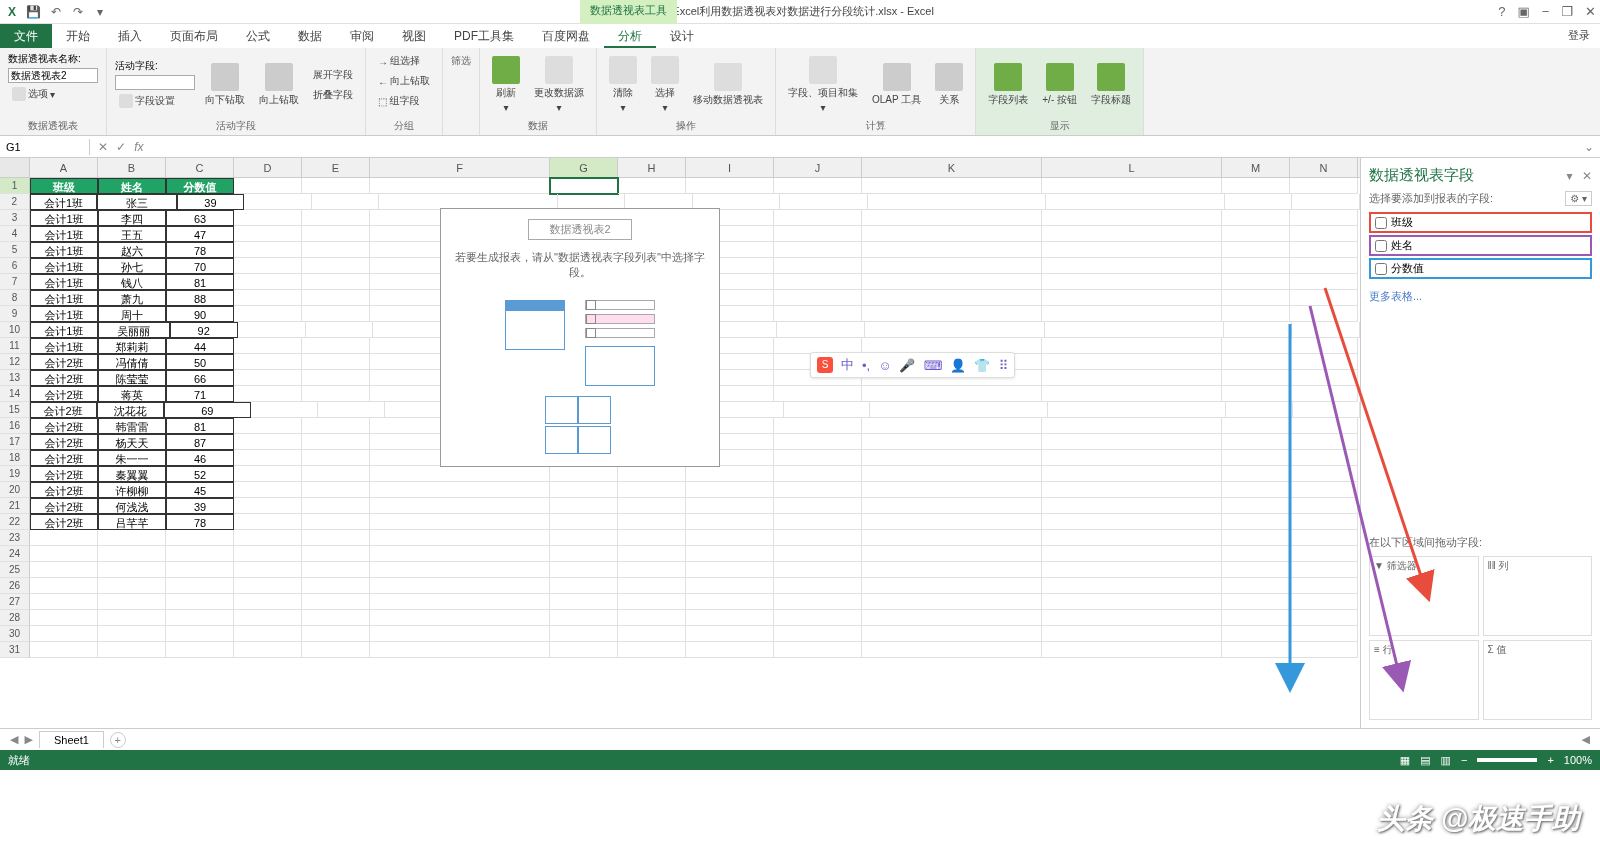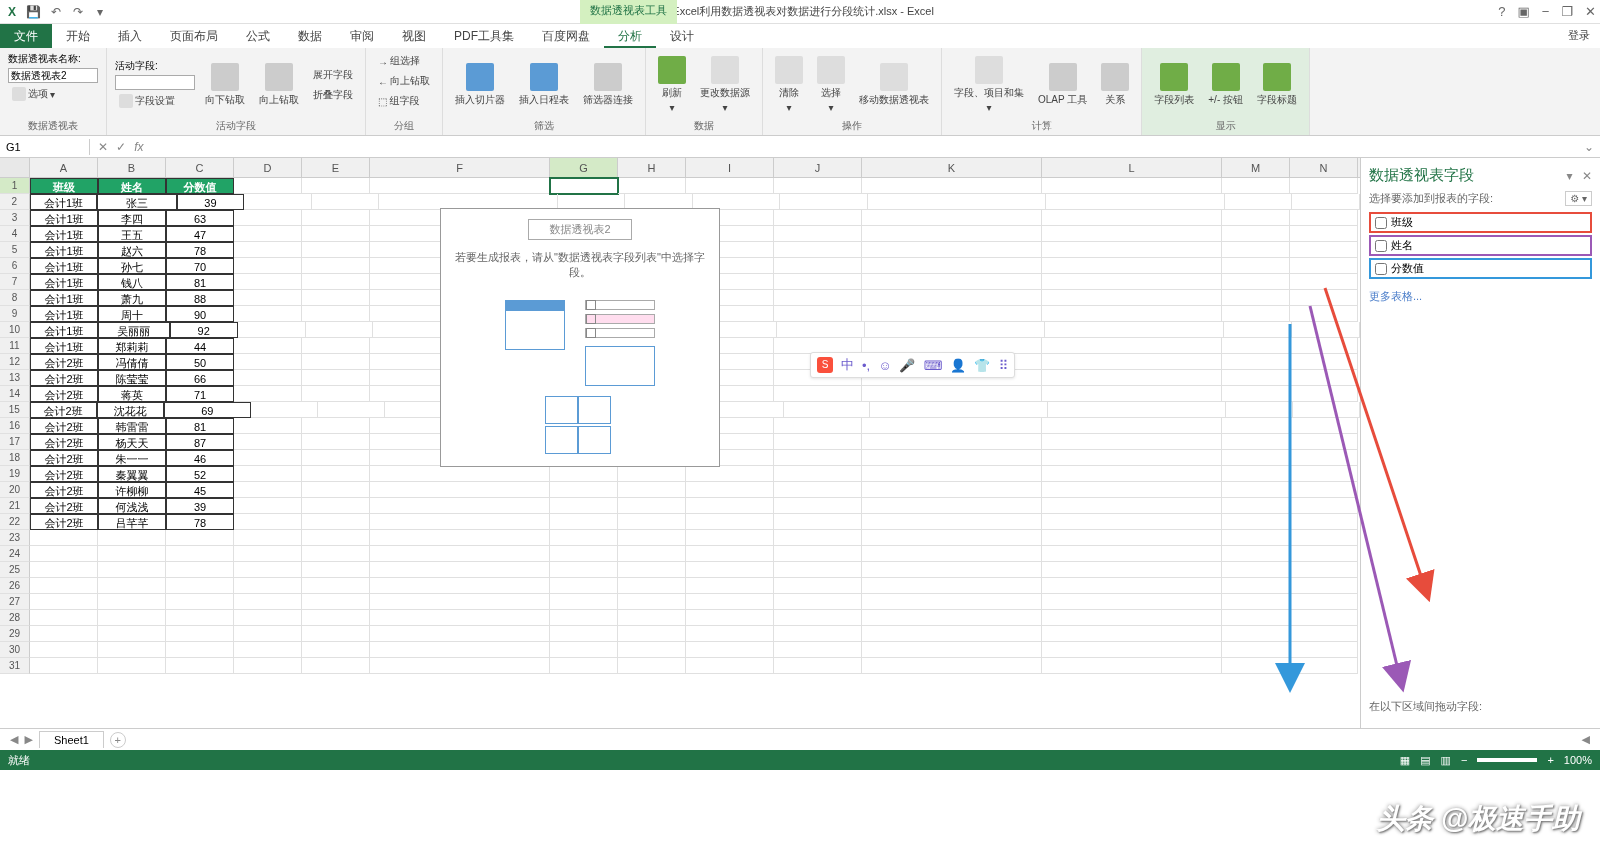--- a/index.html
+++ b/index.html
@@ -185,34 +185,20 @@
   <div class="ribbon-group">
     <div class="group-content" style="flex-direction:column;align-items:flex-start;gap:2px">
       <div class="ribbon-btn small">→ <span>组选择</span></div>
       <div class="ribbon-btn small">← <span>向上钻取</span></div>
       <div class="ribbon-btn small">⬚ <span>组字段</span></div>
     </div>
     <div class="group-label">分组</div>
   </div>
 
   <div class="ribbon-group">
-    <div class="group-content">
-      <div class="ribbon-btn">
-          <span class="icon" style="background:#5b9bd5"></span>
-          <span>插入切片器</span>
-        </div>
-      <div class="ribbon-btn">
-          <span class="icon" style="background:#5b9bd5"></span>
-          <span>插入日程表</span>
-        </div>
-      <div class="ribbon-btn">
-          <span class="icon" style="background:#ccc"></span>
-          <span>筛选器连接</span>
-        </div>
-    </div>
     <div class="group-label">筛选</div>
   </div>
 
   <div class="ribbon-group">
     <div class="group-content">
       <div class="ribbon-btn"><span class="icon" style="background:#70ad47"></span><span>刷新</span> ▾</div>
       <div class="ribbon-btn"><span class="icon"></span><span>更改数据源</span> ▾</div>
     </div>
     <div class="group-label">数据</div>
   </div>
@@ -767,37 +753,20 @@
           <div class="cell" style="width: 68px;"></div>
           <div class="cell" style="width: 68px;"></div>
           <div class="cell" style="width: 88px;"></div>
           <div class="cell" style="width: 88px;"></div>
           <div class="cell" style="width: 180px;"></div>
           <div class="cell" style="width: 180px;"></div>
           <div class="cell" style="width: 68px;"></div>
           <div class="cell" style="width: 68px;"></div>
         </div>
         <div class="row">
-          <div class="row-h">29</div>
-          <div class="cell" style="width: 68px;"></div>
-          <div class="cell" style="width: 68px;"></div>
-          <div class="cell" style="width: 68px;"></div>
-          <div class="cell" style="width: 68px;"></div>
-          <div class="cell" style="width: 68px;"></div>
-          <div class="cell" style="width: 180px;"></div>
-          <div class="cell" style="width: 68px;"></div>
-          <div class="cell" style="width: 68px;"></div>
-          <div class="cell" style="width: 88px;"></div>
-          <div class="cell" style="width: 88px;"></div>
-          <div class="cell" style="width: 180px;"></div>
-          <div class="cell" style="width: 180px;"></div>
-          <div class="cell" style="width: 68px;"></div>
-          <div class="cell" style="width: 68px;"></div>
-        </div>
-        <div class="row">
           <div class="row-h">30</div>
           <div class="cell" style="width: 68px;"></div>
           <div class="cell" style="width: 68px;"></div>
           <div class="cell" style="width: 68px;"></div>
           <div class="cell" style="width: 68px;"></div>
           <div class="cell" style="width: 68px;"></div>
           <div class="cell" style="width: 180px;"></div>
           <div class="cell" style="width: 68px;"></div>
           <div class="cell" style="width: 68px;"></div>
           <div class="cell" style="width: 88px;"></div>
@@ -882,20 +851,26 @@
         </label>
       <label class="field-item b-blue">
           <input type="checkbox" style="">
           <span>分数值</span>
         </label>
     </div>
     <div class="more-tables">更多表格...</div>
 
     <div class="drop-areas">
       <div class="drop-hint">在以下区域间拖动字段:</div>
+      <div class="drop-grid">
+        <div class="drop-zone">▼ <span>筛选器</span></div>
+        <div class="drop-zone">‖‖ <span>列</span></div>
+        <div class="drop-zone">≡ <span>行</span></div>
+        <div class="drop-zone">Σ <span>值</span></div>
+      </div>
     </div>
   </div>
 
   <svg class="arrow" style="left:1270px;top:120px;width:180px;height:420px">
     <defs>
       <marker id="ah-red" markerWidth="10" markerHeight="10" refX="5" refY="5" orient="auto">
           <path d="M0,0 L10,5 L0,10 z" fill="#e74c3c"></path>
         </marker>
       <marker id="ah-purple" markerWidth="10" markerHeight="10" refX="5" refY="5" orient="auto">
           <path d="M0,0 L10,5 L0,10 z" fill="#9b59b6"></path>

